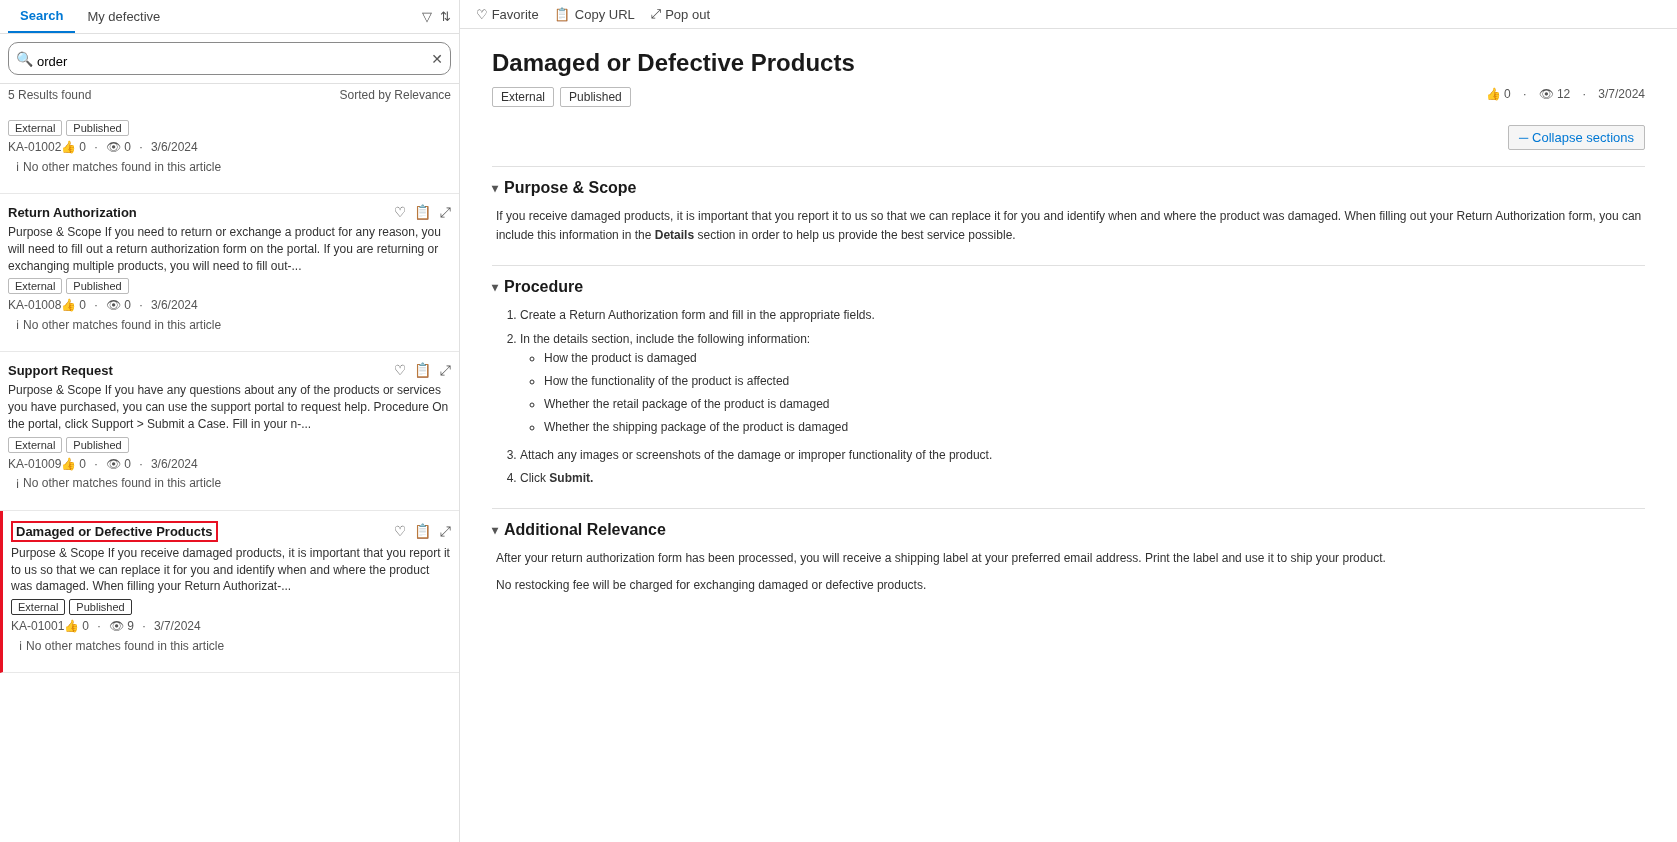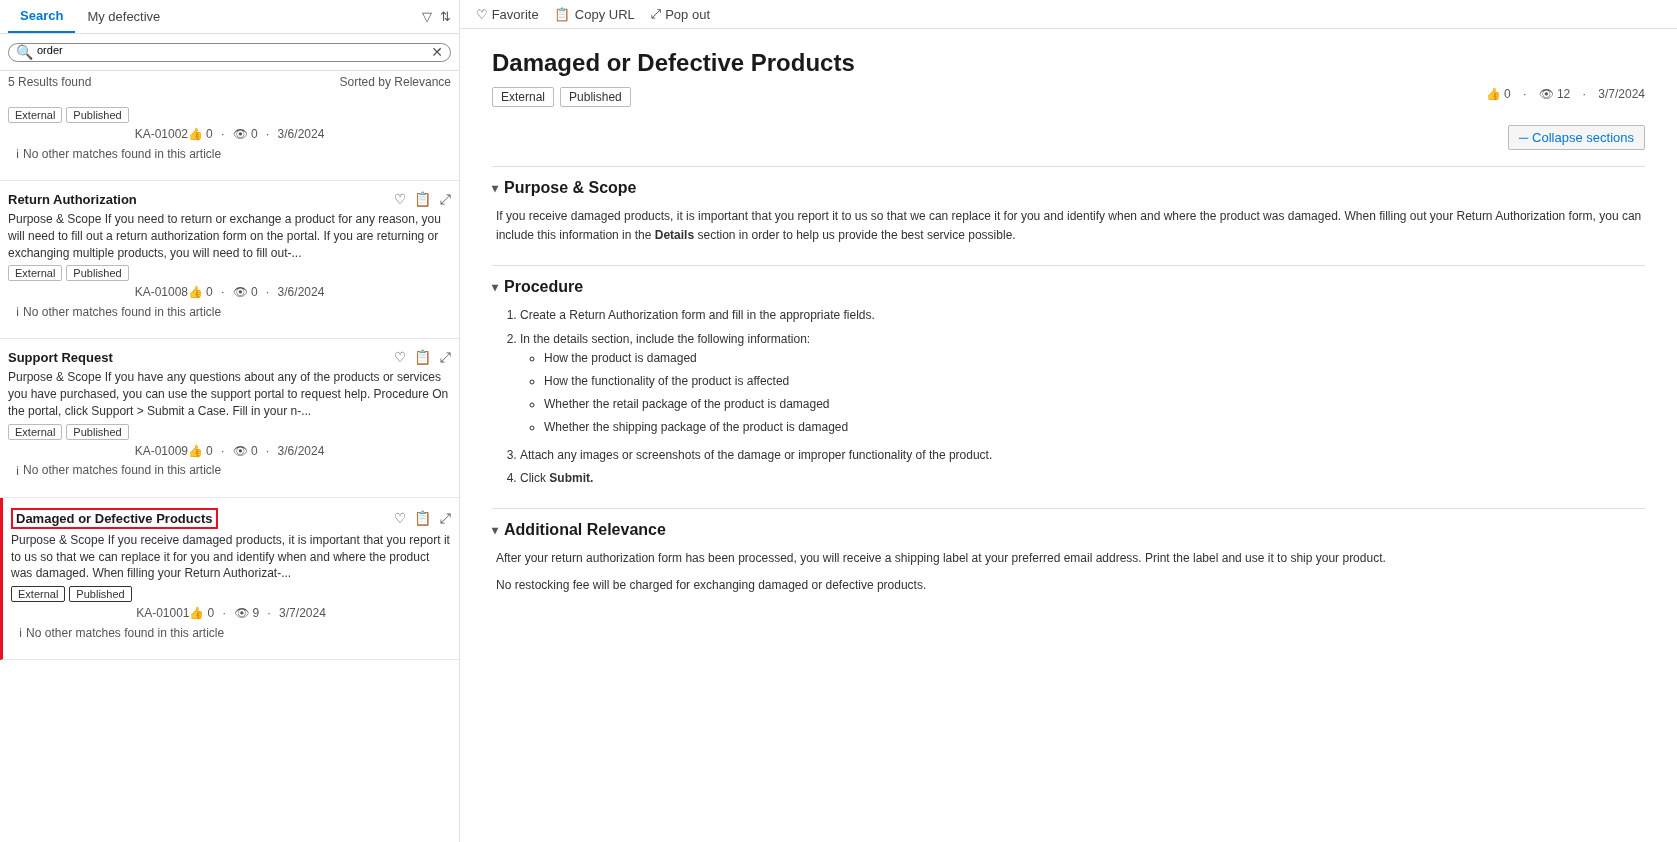--- a/index.html
+++ b/index.html
@@ -8,42 +8,42 @@
     
     .left-panel { width: 460px; min-width: 460px; border-right: 1px solid #e0e0e0; display: flex; flex-direction: column; height: 100%; }
 
     .tabs { display: flex; border-bottom: 1px solid #e0e0e0; padding: 0 8px; align-items: center; }
     .tab { padding: 8px 12px; cursor: pointer; font-size: 13px; color: #444; position: relative; }
     .tab.active { color: #0078d4; border-bottom: 2px solid #0078d4; font-weight: 600; }
     .tab-actions { margin-left: auto; display: flex; align-items: center; gap: 8px; }
     .tab-actions span { color: #555; font-size: 13px; cursor: pointer; }
 
     .search-box-wrap { padding: 8px; border-bottom: 1px solid #e0e0e0; position: relative; }
-    .search-box-wrap input { width: 100%; border: 1px solid #8a8a8a; border-radius: 10px; padding: 0 28px 5px 28px; font-size: 11px; outline: none; }
+    .search-box-wrap input { width: 100%; border: 1px solid #8a8a8a; border-radius: 10px; padding: 11px 28px 5px 28px; font-size: 13px; outline: none; }
     .search-icon-left { position: absolute; left: 16px; top: 50%; transform: translateY(-50%); color: #555; font-size: 14px; }
     .clear-icon { position: absolute; right: 16px; top: 50%; transform: translateY(-50%); color: #555; cursor: pointer; font-size: 14px; }
 
     .results-bar { padding: 4px 8px; font-size: 12px; color: #555; display: flex; justify-content: space-between; }
 
     .results-list { flex: 1; overflow-y: auto; }
 
     .result-item { padding: 10px 8px; border-bottom: 1px solid #e8e8e8; cursor: pointer; }
     .result-item.selected { background: #fff; border-left: 3px solid #e81123; }
 
     .result-excerpt { font-size: 12px; color: #333; margin-bottom: 4px; line-height: 1.4; }
     .result-header { display: flex; align-items: center; justify-content: space-between; margin-bottom: 3px; }
     .result-title { font-weight: 600; font-size: 13px; color: #1a1a1a; }
     .result-actions { display: flex; gap: 8px; color: #555; }
     .result-actions span { cursor: pointer; font-size: 14px; }
 
     .tags { display: flex; gap: 4px; margin: 4px 0; }
     .tag { border: 1px solid #bbb; border-radius: 2px; padding: 1px 6px; font-size: 11px; color: #333; background: #fff; }
     .tag.highlighted { border: 1px solid #333; background: #fff; }
 
-    .result-meta { font-size: 12px; color: #555; display: flex; justify-content: center; margin-top: 3px; }
+    .result-meta { font-size: 12px; color: #555; display: flex; justify-content: flex-start; margin-top: 3px; }
     .result-meta-right { display: flex; gap: 8px; align-items: center; }
     .meta-item { display: flex; align-items: center; gap: 3px; }
 
     .no-match { padding: 4px 8px 8px 8px; font-size: 12px; color: #555; display: flex; align-items: center; gap: 4px; }
 
     
     .right-panel { flex: 1; display: flex; flex-direction: column; overflow: hidden; }
 
     .right-toolbar { display: flex; align-items: center; padding: 6px 16px; border-bottom: 1px solid #e0e0e0; gap: 16px; }
     .toolbar-btn { display: flex; align-items: center; gap: 4px; cursor: pointer; color: #444; font-size: 13px; }

